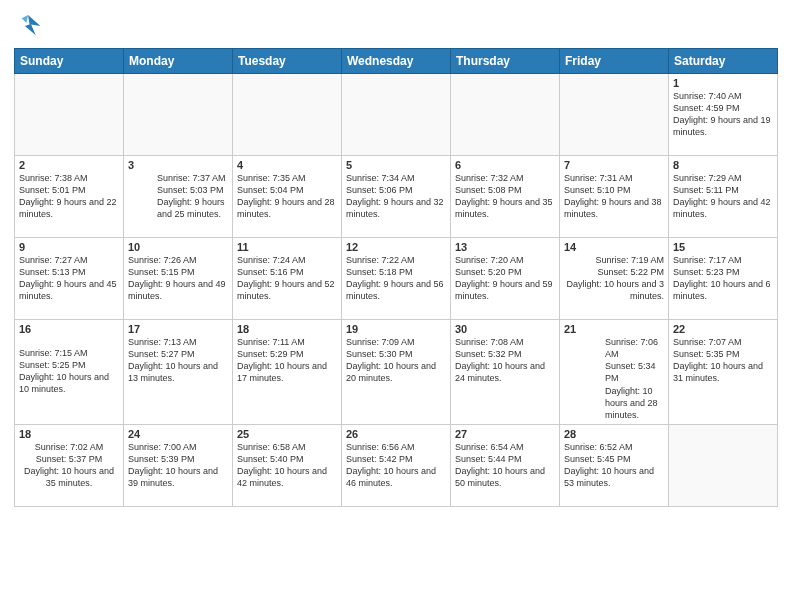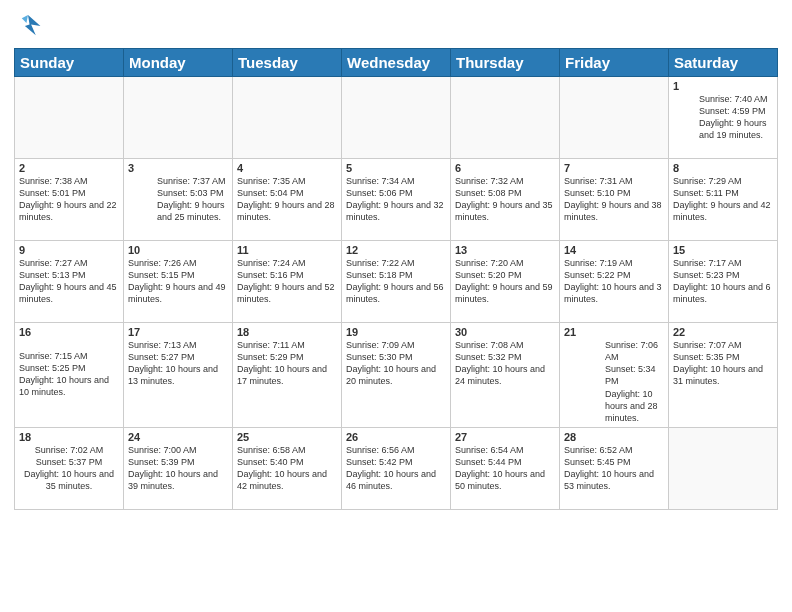--- a/index.html
+++ b/index.html
@@ -60,21 +60,21 @@
       color: #555;
     }
     .calendar {
       width: 100%;
       border-collapse: collapse;
       table-layout: fixed;
     }
     .calendar th {
       background: #2a7ab5;
       color: #fff;
-      font-size: 15px;
+      font-size: 12px;
       font-weight: bold;
       padding: 5px 5px;
       text-align: left;
       border: 1px solid #1a5f8f;
     }
     .calendar td {
       border: 1px solid #ccc;
       vertical-align: top;
       padding: 3px 4px;
       height: 82px;
@@ -133,21 +133,21 @@
     <tbody id="calendar-body">
     <tr>
           <td class="empty"></td>
           <td class="empty"></td>
           <td class="empty"></td>
           <td class="empty"></td>
           <td class="empty"></td>
           <td class="empty"></td>
           <td>
             <span class="day-num">1</span>
-            <div class="day-info" style="white-space: pre-line; margin-left: 26px;">Sunrise: 7:40 AM
+            <div class="day-info" style="white-space: pre-line;">Sunrise: 7:40 AM
 Sunset: 4:59 PM
 Daylight: 9 hours and 19 minutes.</div>
           </td>
         </tr>
         <tr>
           <td>
             <span class="day-num">2</span>
             <div class="day-info" style="white-space: pre-line;">Sunrise: 7:38 AM
 Sunset: 5:01 PM
 Daylight: 9 hours and 22 minutes.</div>
@@ -215,21 +215,21 @@
 Daylight: 9 hours and 56 minutes.</div>
           </td>
           <td>
             <span class="day-num">13</span>
             <div class="day-info" style="white-space: pre-line;">Sunrise: 7:20 AM
 Sunset: 5:20 PM
 Daylight: 9 hours and 59 minutes.</div>
           </td>
           <td>
             <span class="day-num">14</span>
-            <div class="day-info" style="white-space: pre-line;">Sunrise: 7:19 AM
+            <div class="day-info" style="white-space: pre-line; text-align: right;">Sunrise: 7:19 AM
 Sunset: 5:22 PM
 Daylight: 10 hours and 3 minutes.</div>
           </td>
           <td>
             <span class="day-num">15</span>
             <div class="day-info" style="white-space: pre-line;">Sunrise: 7:17 AM
 Sunset: 5:23 PM
 Daylight: 10 hours and 6 minutes.</div>
           </td>
         </tr>

